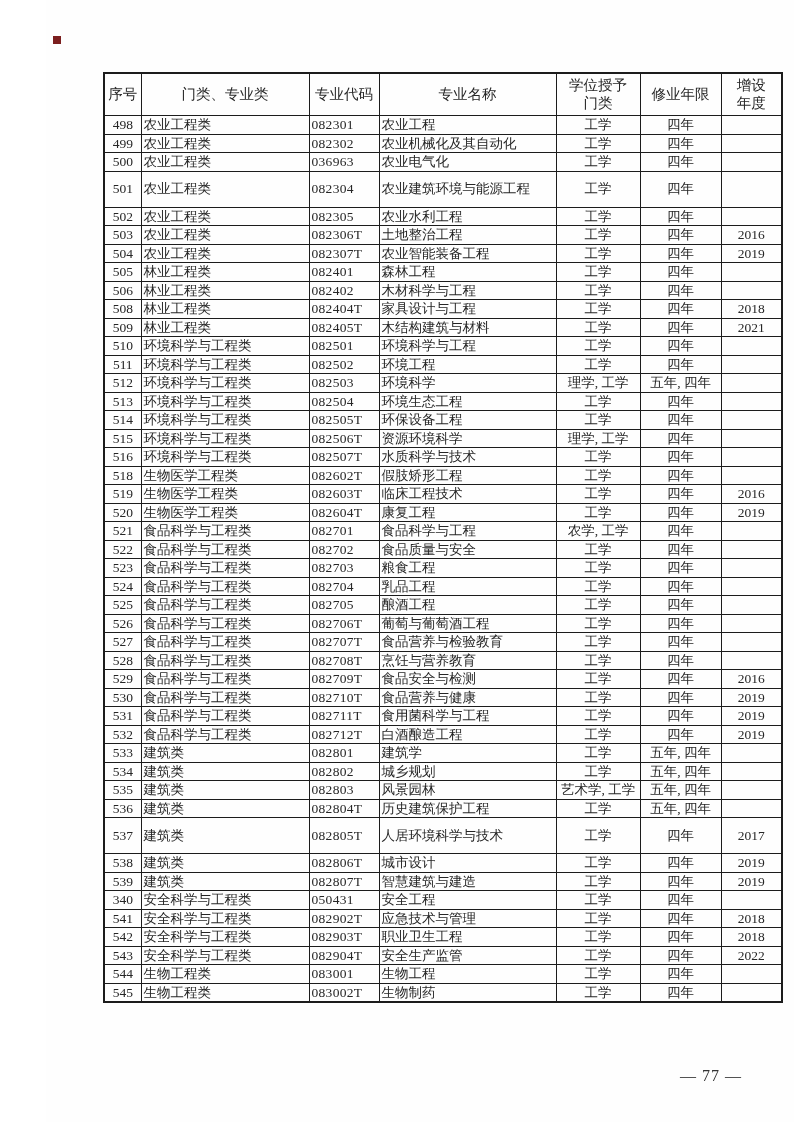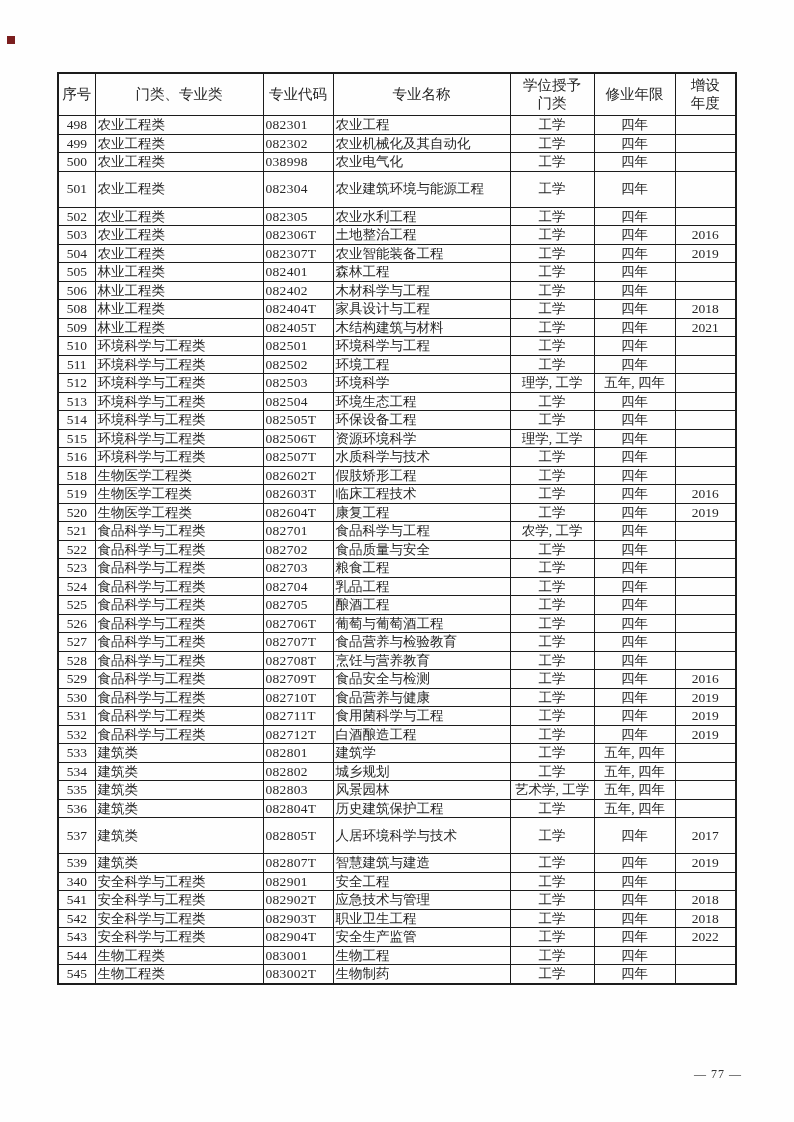--- a/index.html
+++ b/index.html
@@ -12,20 +12,21 @@
     height: 1122px;
     position: relative;
     font-family: "Liberation Serif", "DejaVu Serif", serif;
     color: #262626;
     overflow: hidden;
   }
   .page {
     position: absolute;
     inset: 0;
     background: #fefefe;
+    margin-left: 46px;
   }
   .corner-marker {
     position: absolute;
     left: 7px;
     top: 36px;
     width: 8px;
     height: 8px;
   }
   table.catalog {
     position: absolute;
@@ -75,21 +76,21 @@
   td.c-code     { text-align: left; padding-left: 4px; letter-spacing: 0.3px; }
   td.c-name     { text-align: left; padding-left: 5px; }
   td.c-degree   { text-align: center; }
   td.c-duration { text-align: center; }
   td.c-year     { text-align: center; }
 
   .page-number {
     position: absolute;
     top: 1067px;
     right: 52px;
-    font-size: 12px;
+    font-size: 16px;
     letter-spacing: 1px;
     color: #333333;
   }
 </style>
 </head>
 <body>
 
 <div class="page">
 
   <div class="corner-marker" style="background: rgb(123, 30, 30);"></div>
@@ -132,21 +133,21 @@
           <td class="c-category">农业工程类</td>
           <td class="c-code">082302</td>
           <td class="c-name">农业机械化及其自动化</td>
           <td class="c-degree">工学</td>
           <td class="c-duration">四年</td>
           <td class="c-year"></td>
         </tr>
         <tr>
           <td class="c-seq">500</td>
           <td class="c-category">农业工程类</td>
-          <td class="c-code">038998</td>
+          <td class="c-code">036963</td>
           <td class="c-name">农业电气化</td>
           <td class="c-degree">工学</td>
           <td class="c-duration">四年</td>
           <td class="c-year"></td>
         </tr>
         <tr>
           <td class="c-seq">501</td>
           <td class="c-category">农业工程类</td>
           <td class="c-code">082304</td>
           <td class="c-name">农业建筑环境与能源工程</td>
@@ -454,32 +455,41 @@
         <tr>
           <td class="c-seq">537</td>
           <td class="c-category">建筑类</td>
           <td class="c-code">082805T</td>
           <td class="c-name">人居环境科学与技术</td>
           <td class="c-degree">工学</td>
           <td class="c-duration">四年</td>
           <td class="c-year">2017</td>
         </tr>
         <tr>
+          <td class="c-seq">538</td>
+          <td class="c-category">建筑类</td>
+          <td class="c-code">082806T</td>
+          <td class="c-name">城市设计</td>
+          <td class="c-degree">工学</td>
+          <td class="c-duration">四年</td>
+          <td class="c-year">2019</td>
+        </tr>
+        <tr>
           <td class="c-seq">539</td>
           <td class="c-category">建筑类</td>
           <td class="c-code">082807T</td>
           <td class="c-name">智慧建筑与建造</td>
           <td class="c-degree">工学</td>
           <td class="c-duration">四年</td>
           <td class="c-year">2019</td>
         </tr>
         <tr>
           <td class="c-seq">340</td>
           <td class="c-category">安全科学与工程类</td>
-          <td class="c-code">082901</td>
+          <td class="c-code">050431</td>
           <td class="c-name">安全工程</td>
           <td class="c-degree">工学</td>
           <td class="c-duration">四年</td>
           <td class="c-year"></td>
         </tr>
         <tr>
           <td class="c-seq">541</td>
           <td class="c-category">安全科学与工程类</td>
           <td class="c-code">082902T</td>
           <td class="c-name">应急技术与管理</td>

